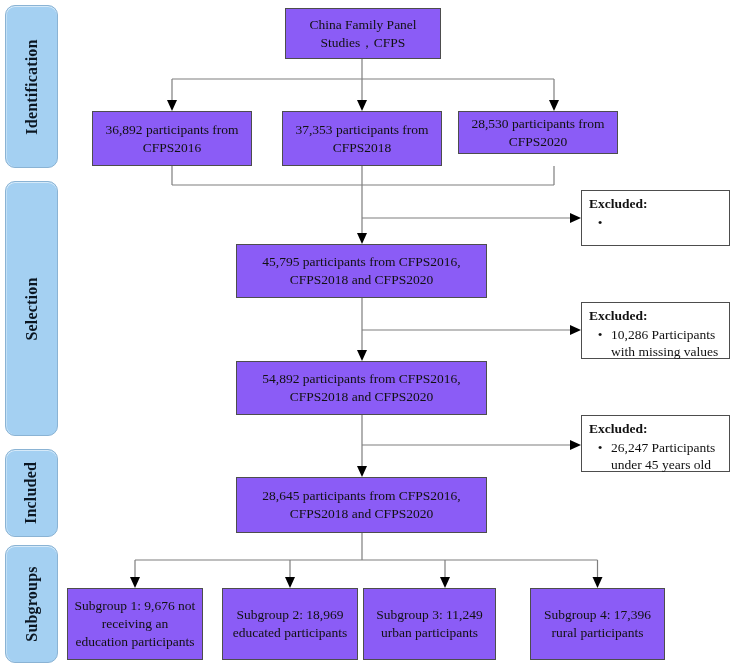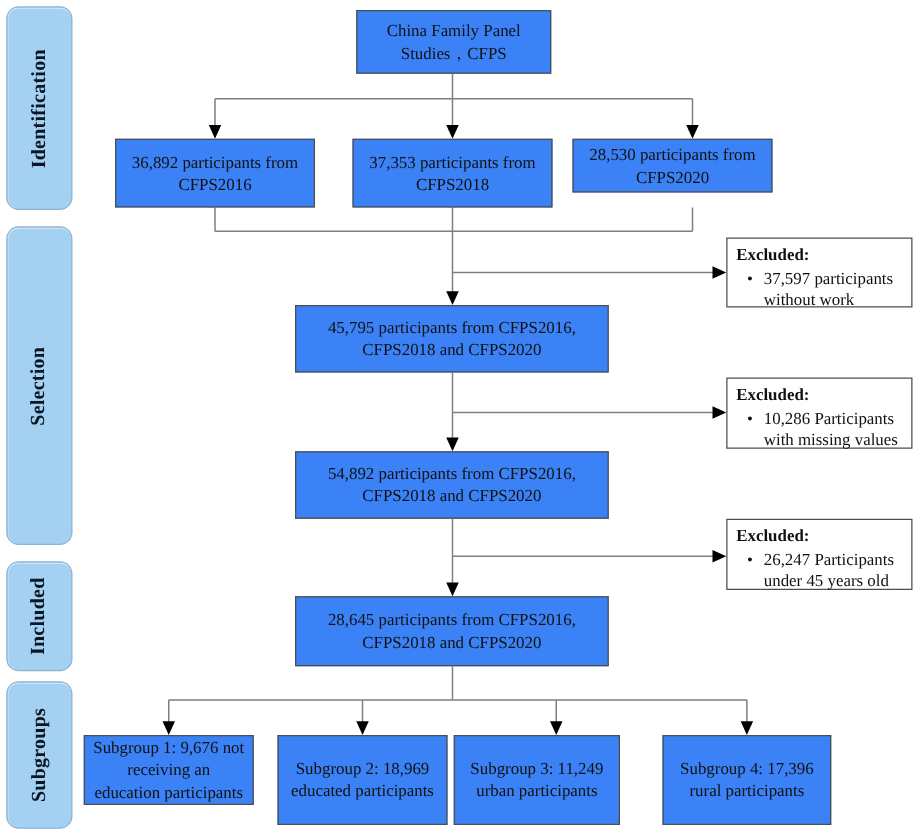--- a/index.html
+++ b/index.html
@@ -6,32 +6,32 @@
   #canvas {
     position:relative; width:733px; height:666px; background:#ffffff;
     font-family:"Liberation Serif","DejaVu Serif",serif; color:#111;
     overflow:hidden;
   }
   svg.connectors { position:absolute; left:0; top:0; z-index:1; }
 
   
   .node {
     position:absolute; box-sizing:border-box; z-index:2;
-    background:#3b82f6; border:1px solid #4d4d4d;
+    background:#8b5cf6; border:1px solid #4d4d4d;
     display:flex; align-items:center; justify-content:center;
     text-align:center; font-size:13.5px; line-height:1.32; padding:2px 6px;
   }
   #node-top   { left:285px; top:8px;   width:156px; height:51px; }
   #node-c2016 { left:92px;  top:111px; width:160px; height:55px;text-align:center; }
   #node-c2018 { left:282px; top:111px; width:160px; height:55px; }
   #node-c2020 { left:458px; top:111px; width:160px; height:43px; }
   #node-m1    { left:236px; top:244px; width:251px; height:54px; }
   #node-m2    { left:236px; top:361px; width:251px; height:54px; }
   #node-m3    { left:236px; top:477px; width:251px; height:56px;align-items:center; }
-  #node-s1    { left:67px;  top:588px; width:136px; height:56px; }
+  #node-s1    { left:67px;  top:588px; width:136px; height:72px; }
   #node-s2    { left:222px; top:588px; width:136px; height:72px; }
   #node-s3    { left:363px; top:588px; width:133px; height:72px;align-items:center; }
   #node-s4    { left:530px; top:588px; width:135px; height:72px; }
 
   
   .excluded {
     position:absolute; box-sizing:border-box; z-index:2;
     background:#ffffff; border:1px solid #4d4d4d;
     font-size:13.5px; line-height:1.3; padding:4px 6px 4px 7px; text-align:left;
   }
@@ -134,21 +134,20 @@
     <span>54,892 participants from CFPS2016, CFPS2018 and CFPS2020</span>
   </div>
   <div class="node" id="node-m3">
     <span>28,645 participants from CFPS2016, CFPS2018 and CFPS2020</span>
   </div>
 
   <div class="excluded" id="node-e1">
     <div class="ex-title">Excluded:</div>
     <div class="ex-row">
       <span class="ex-bullet">•</span>
-      <span class="ex-text">37,597 participants without work</span>
     </div>
   </div>
   <div class="excluded" id="node-e2">
     <div class="ex-title">Excluded:</div>
     <div class="ex-row">
       <span class="ex-bullet">•</span>
       <span class="ex-text">10,286 Participants with missing values</span>
     </div>
   </div>
   <div class="excluded" id="node-e3">

